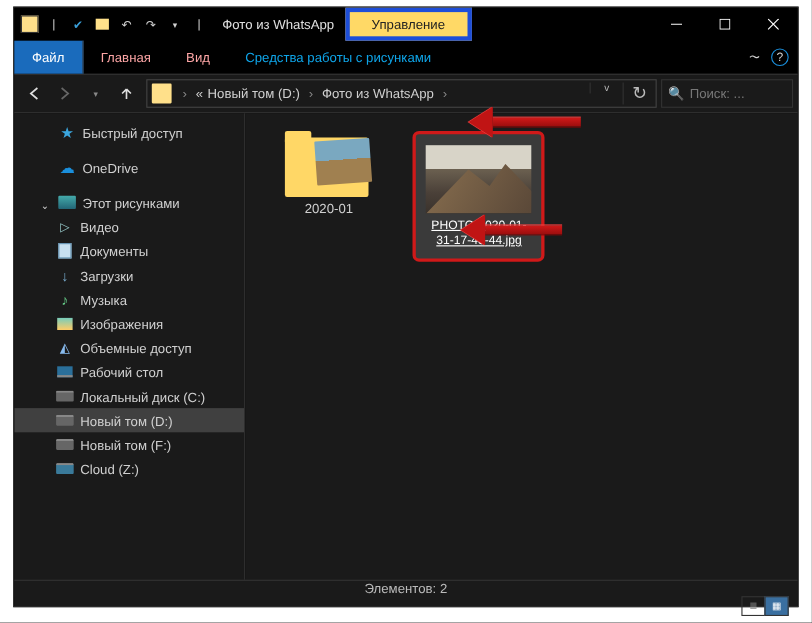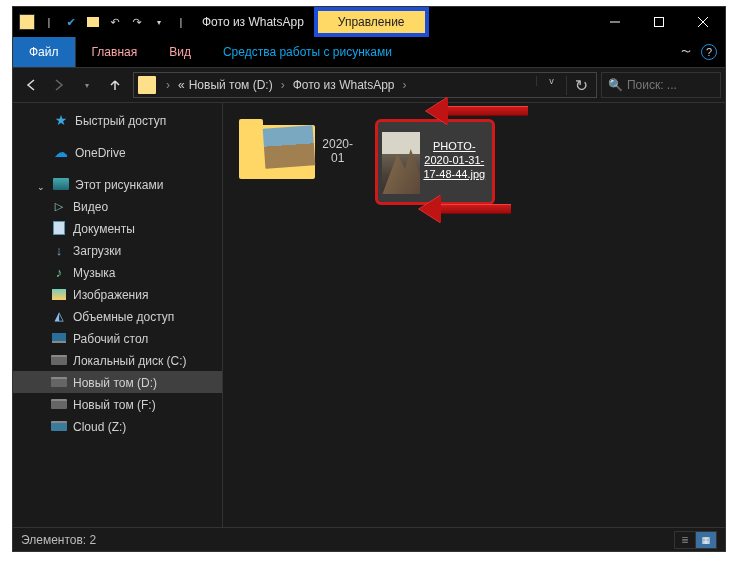--- a/index.html
+++ b/index.html
@@ -50,33 +50,33 @@
 .i-doc { width:12px; height:14px; background:#c8e0f0; border:1px solid #6090b0; }
 .i-dl::before { content:"↓"; color:#7ac; font-size:13px; font-weight:bold; }
 .i-img { width:14px; height:11px; background:linear-gradient(#7cb, #fc6); }
 .i-mus::before { content:"♪"; color:#6c8; font-size:13px; }
 .i-3d::before { content:"◭"; color:#8be; font-size:12px; }
 .i-desk { width:14px; height:10px; background:#2a6f9a; border-bottom:2px solid #888; }
 .i-drive { width:16px; height:10px; background:#666; border-radius:1px; border-top:2px solid #888; }
 
 .content { flex:1; background:#1a1a1a; position:relative; padding:10px; }
 
-.file-item { display:inline-flex; flex-direction:row; align-items:center; width:120px; margin:6px; vertical-align:top; }
+.file-item { display:inline-flex; flex-direction:column; align-items:center; width:120px; margin:6px; vertical-align:top; }
 .folder-thumb { width:80px; height:60px; position:relative; }
 .folder-back { position:absolute; width:76px; height:54px; background:#ffd766; border-radius:2px; top:6px; left:0; }
 .folder-tab { position:absolute; width:24px; height:10px; background:#ffd766; top:0; left:0; border-radius:2px 2px 0 0; }
 .folder-peek { position:absolute; width:50px; height:40px; right:2px; top:8px; background:linear-gradient(180deg,#7aa8c0 45%,#a08050 45%); border-radius:1px; transform:rotate(-4deg); }
 .file-label { color:#d0d0d0; font-size:12px; text-align:center; margin-top:4px; }
 
 .selected-item { border:3px solid #d01919; border-radius:6px; padding:4px; background:#3a3a3a; }
 .photo-thumb { width:96px; height:62px; background:linear-gradient(180deg,#d8d4c8 0%,#d8d4c8 35%,#6b6050 35%,#4a4038 70%,#3a322c 100%); margin:6px auto 4px; position:relative; }
 .photo-thumb::after { content:""; position:absolute; background:linear-gradient(120deg,#8a7050,#5a4838); clip-path:polygon(0 100%,40% 20%,60% 50%,75% 10%,100% 60%,100% 100%); left:0; right:0; bottom:0; height:50px; }
 .sel-label { color:#fff; font-size:11px; text-align:center; text-decoration:underline; padding:0 2px 4px; line-height:1.3; }
 
-.status { position:absolute; left:0; right:0; bottom:0; height:24px; background:#1a1a1a; border-top:1px solid #333; display:flex; align-items:center; color:#bbb; font-size:12px; padding:0 8px; }
+.status { position:absolute; left:0; right:0; bottom:0; height:24px; background:#1a1a1a; border-top:1px solid #333; display:flex; align-items:center; color:#bbb; font-size:12px; padding:0 8px;flex-direction:column; }
 .status-right { margin-left:auto; display:flex; gap:0; }
 .view-btn { width:22px; height:18px; border:1px solid #333; display:flex; align-items:center; justify-content:center; color:#888; font-size:9px; margin-left:-1px; }
 .view-btn.active { background:#3a6fa0; color:#fff; }
 
 .arrow { position:absolute; display:flex; align-items:center; pointer-events:none; }
 .arrow-line { height:10px; background:linear-gradient(#d01919,#9a0e0e); border-top:1px solid #f04040; border-bottom:1px solid #7a0808; }
 .arrow-head { width:0; height:0; border-top:14px solid transparent; border-bottom:14px solid transparent; border-right:22px solid #c01414; filter:drop-shadow(-1px 0 0 #f04040); }
 </style>
 </head>
 <body>

